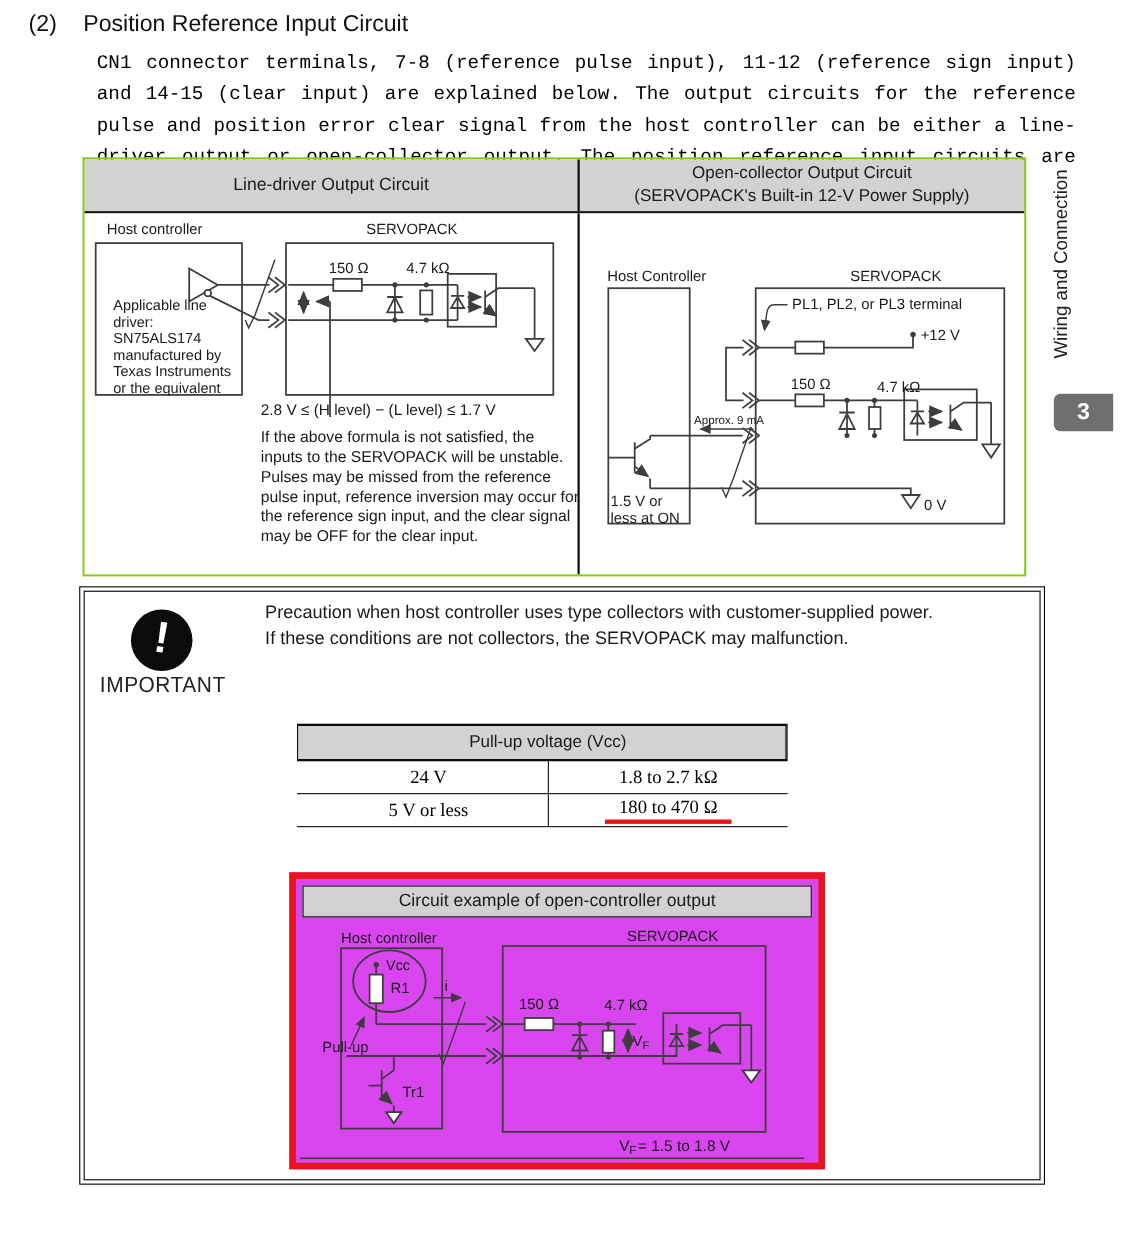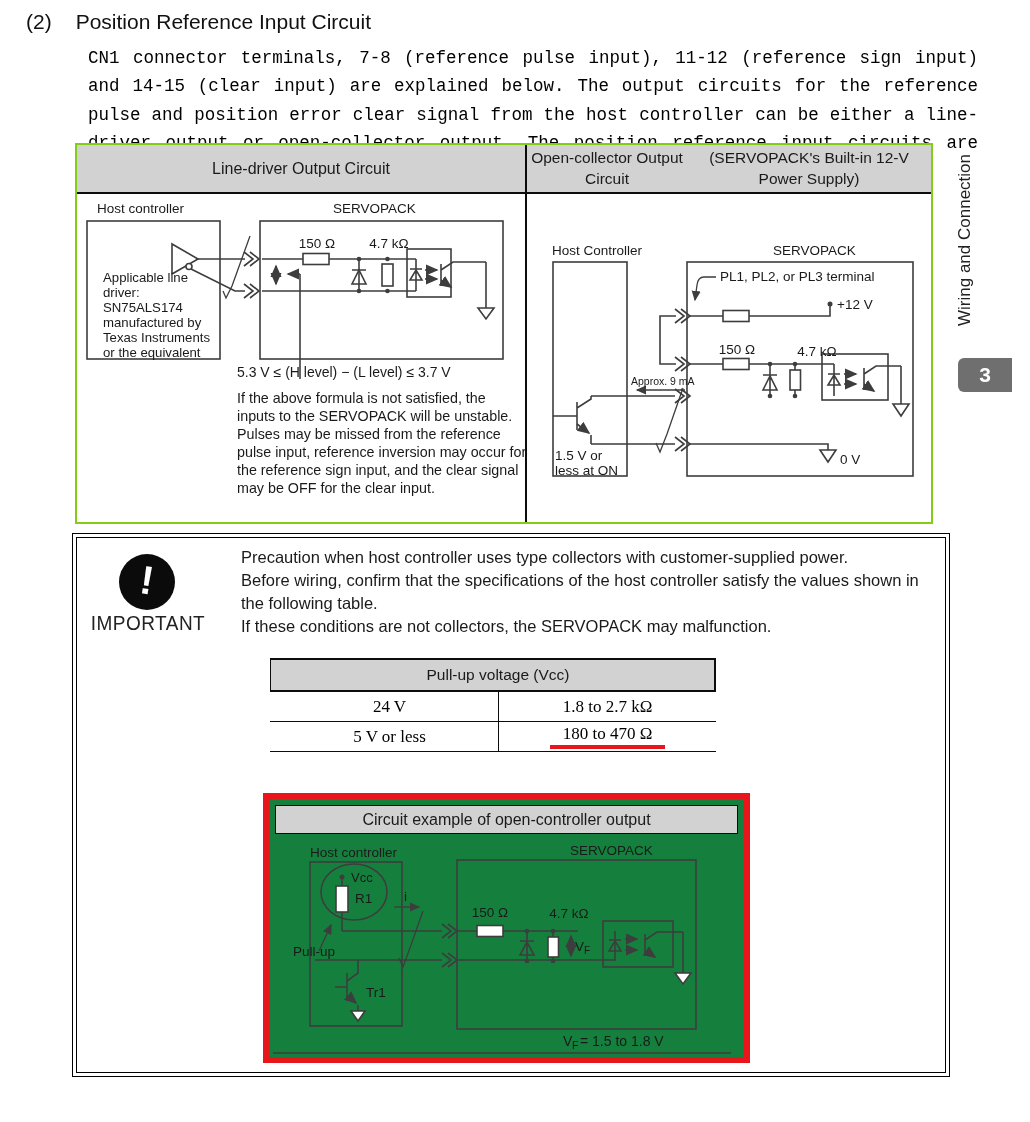--- a/index.html
+++ b/index.html
@@ -12,21 +12,21 @@
   
   .heading{left:26px;top:10px;display:flex;gap:24px;font-size:21px;color:#111;}
   .intro{left:88px;top:44px;width:890px;font-family:Liberation Mono, monospace;
          font-size:17.5px;line-height:1.62;text-align:justify;color:#000;}
 
   
   .main-table{left:75px;top:143px;width:858px;border:2px solid #84cc16;box-sizing:border-box;}
   .mt-header{display:flex;background:#d2d2d2;border-bottom:2px solid #0c0c0c;height:47px;}
   .mt-h-left{flex:0 0 448px;display:flex;align-items:center;justify-content:center;
              font-size:16px;border-right:2px solid #0c0c0c;}
-  .mt-h-right{flex:1;display:flex;flex-direction:row;align-items:center;justify-content:center;
+  .mt-h-right{flex:1;display:flex;flex-direction:column;align-items:center;justify-content:center;
               font-size:15.5px;line-height:1.3;text-align:center;}
   .mt-body{display:flex;height:328px;background:#fff;}
   .mt-cell-left{flex:0 0 448px;position:relative;border-right:2px solid #0c0c0c;}
   .mt-cell-right{flex:1;position:relative;}
   .formula{position:absolute;left:160px;top:170px;font-size:14px;white-space:nowrap;}
   .ld-note{position:absolute;left:160px;top:195px;width:290px;font-size:14.3px;line-height:1.26;}
 
   
   .imp-frame{left:72px;top:533px;width:878px;height:544px;border:1.5px solid #000;box-sizing:border-box;}
   .imp-inner{position:absolute;inset:3px;border:1.5px solid #000;}
@@ -45,21 +45,21 @@
            border-left:1px solid #0c0c0c;border-right:1px solid #0c0c0c;height:30px;}
   .pu-head .pu-c{font-size:15.5px;}
   .pu-c{flex:1;display:flex;align-items:center;justify-content:center;}
   .pu-c.first{border-right:1.5px solid #0c0c0c;}
   .pu-body{height:29px;border-bottom:1.5px solid #0c0c0c;font-family:"Liberation Serif",serif;
            font-size:17px;color:#000;}
   .underlined{border-bottom:4px solid #e8151b;padding:0 13px 1px 13px;}
 
   
   .red-box{position:absolute;left:186px;top:255px;width:487px;height:270px;
-           border:6px solid #e8151b;box-sizing:border-box;background:#15803d;}
+           border:6px solid #e8151b;box-sizing:border-box;background:#d946ef;}
   .ex-header{position:absolute;left:6px;top:6px;width:463px;height:29px;background:#d2d2d2;
              border:1.5px solid #0c0c0c;box-sizing:border-box;display:flex;align-items:center;
              justify-content:center;font-size:16px;}
   .ex-svg{position:absolute;left:2px;top:40px;}
 
   
   .margin-label{left:946px;top:142px;width:38px;height:196px;display:flex;align-items:center;justify-content:center;}
   .margin-label span{writing-mode:vertical-rl;transform:rotate(180deg);font-size:17px;color:#222;white-space:nowrap;}
   .chapter-badge{left:958px;top:358px;width:54px;height:34px;background:#6f6f6f;color:#fff;
                  border-radius:6px 0 0 6px;display:flex;align-items:center;justify-content:center;
@@ -143,21 +143,21 @@
           <text x="312" y="54" font-size="13.5" text-anchor="middle">4.7 kΩ</text>
           <g font-size="13.2">
             <text x="26" y="88">Applicable line</text>
             <text x="26" y="103">driver:</text>
             <text x="26" y="118">SN75ALS174</text>
             <text x="26" y="133">manufactured by</text>
             <text x="26" y="148">Texas Instruments</text>
             <text x="26" y="163">or the equivalent</text>
           </g>
         </svg>
-        <div class="formula">5.3 V ≤ (H level) − (L level) ≤ 3.7 V</div>
+        <div class="formula">2.8 V ≤ (H level) − (L level) ≤ 1.7 V</div>
         <div class="ld-note">If the above formula is not satisfied, the inputs to the SERVOPACK will be unstable. Pulses may be missed from the reference pulse input, reference inversion may occur for the reference sign input, and the clear signal may be OFF for the clear input.</div>
       </div>
 
       <div class="mt-cell-right">
         <svg width="406" height="328" viewBox="0 0 406 328">
           <defs>
             <marker id="ra" markerWidth="9" markerHeight="9" refX="7" refY="3.5" orient="auto">
               <path d="M0,0 L8,3.5 L0,7 Z" fill="#3d3d3d"></path>
             </marker>
           </defs>
@@ -225,21 +225,20 @@
   </div>
 
   <div class="abs imp-frame">
     <div class="imp-inner">
       <div class="imp-icon">
           <span>!</span>
         </div>
       <div class="imp-label">IMPORTANT</div>
       <div class="imp-text">
         <p>Precaution when host controller uses type collectors with customer-supplied power.</p>
-        <p>Before wiring, confirm that the specifications of the host controller satisfy the values shown in the following table.</p>
         <p>If these conditions are not collectors, the SERVOPACK may malfunction.</p>
       </div>
 
       <div class="pu-table">
         <div class="pu-row pu-head">
           <div class="pu-c first">Pull-up voltage (Vcc)</div>
         </div>
         <div class="pu-row pu-body">
           <div class="pu-c first">24 V</div>
           <div class="pu-c">1.8 to 2.7 kΩ</div>

